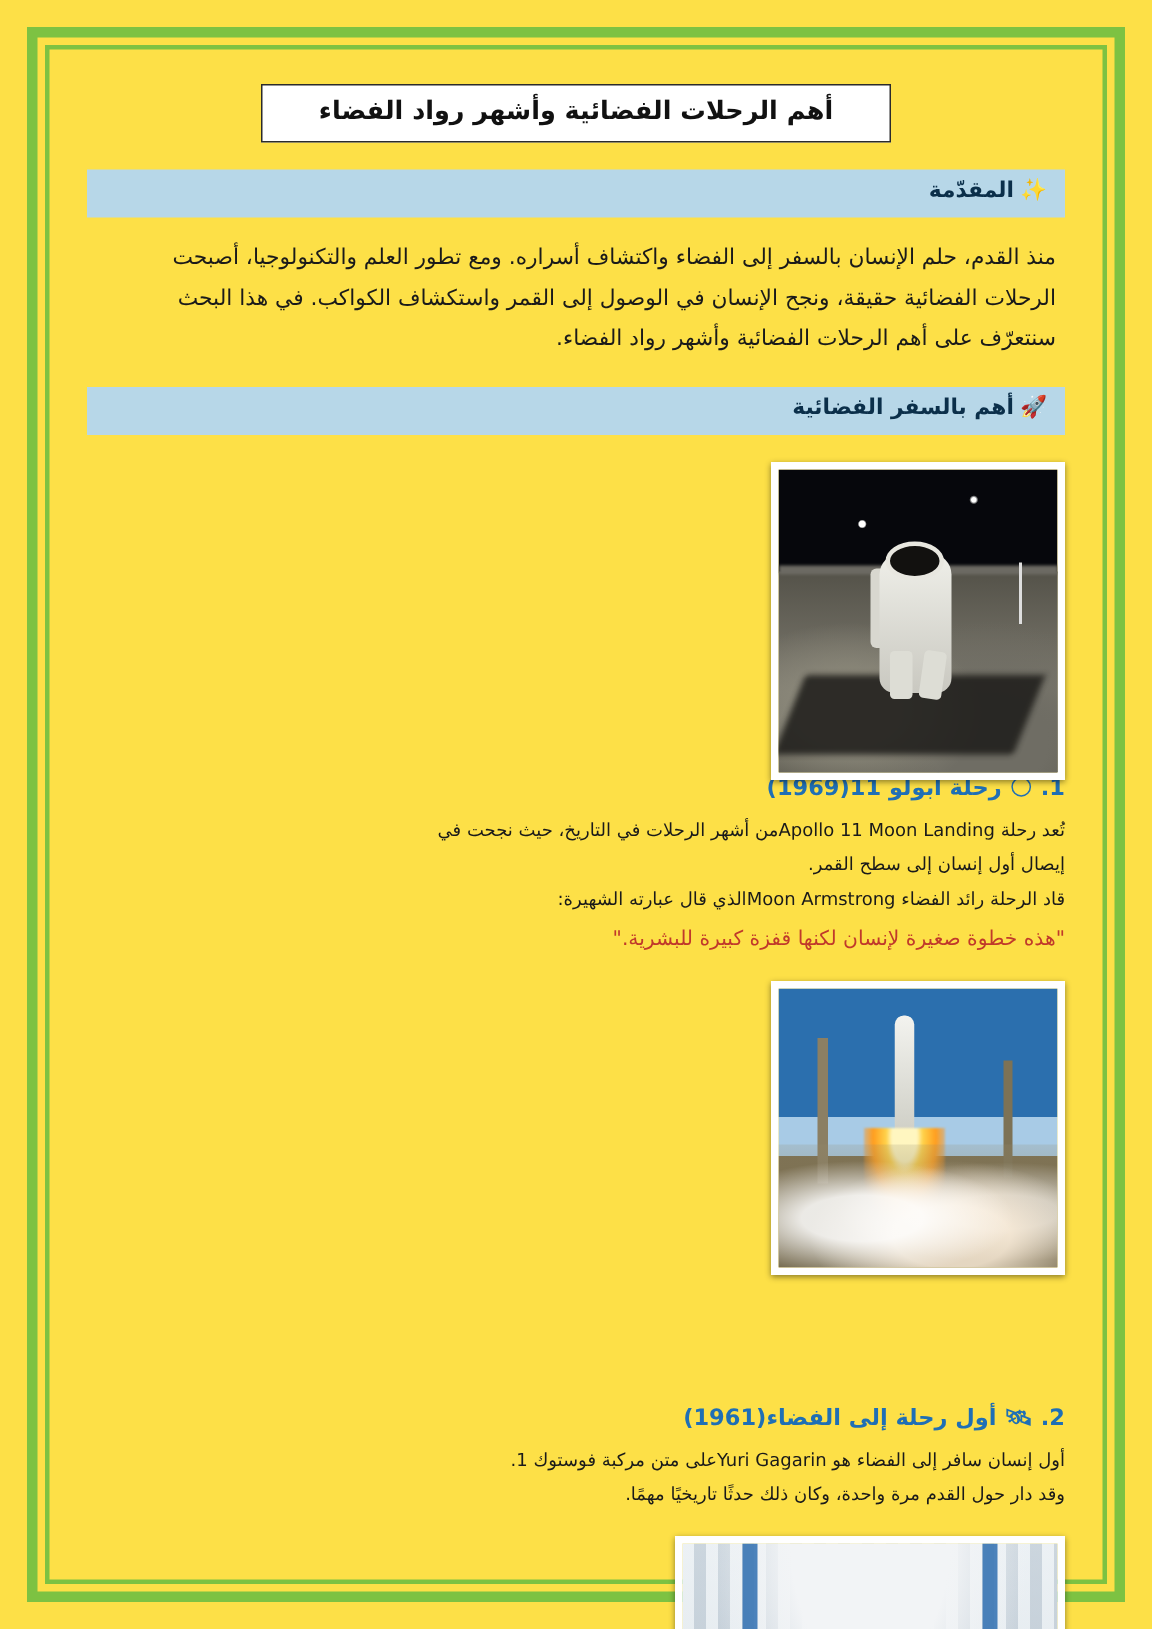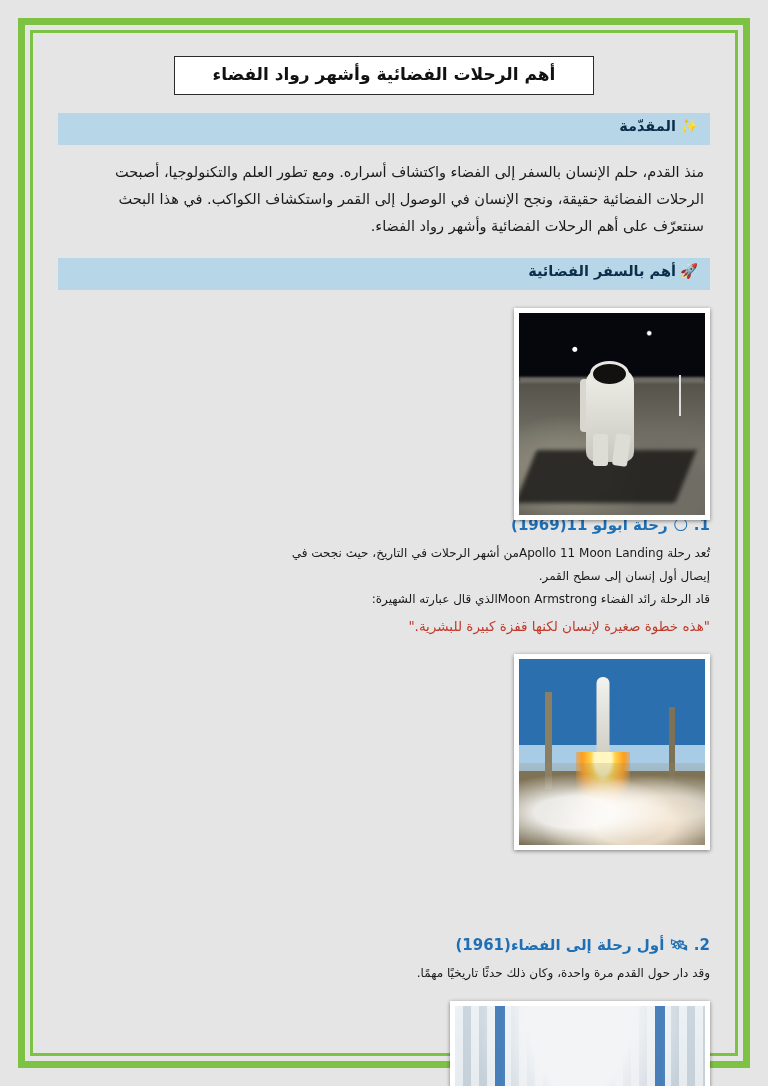--- a/index.html
+++ b/index.html
@@ -11,21 +11,21 @@
     width: 768px;
     height: 1086px;
     font-family: "DejaVu Sans", "Liberation Sans", sans-serif;
     overflow: hidden;
   }
 
   .page {
     position: relative;
     width: 768px;
     height: 1086px;
-    background: #e5e5e5;
+    background: #fde047;
     box-sizing: border-box;
   }
 
   
   .frame-outer {
     position: absolute;
     left: 18px;
     top: 18px;
     right: 18px;
     bottom: 18px;
@@ -370,20 +370,21 @@
         <div class="rocket"></div>
         <div class="flame"></div>
         <div class="smoke"></div>
       </div>
       <div class="txtcol" style="padding-top:86px;">
         <div class="item-title">
           <span class="num">2.</span>
           <span>🛰</span>
           <span>أول رحلة إلى الفضاء(1961)</span>
         </div>
+        <div class="item-text">أول إنسان سافر إلى الفضاء هو  Yuri Gagarinعلى متن مركبة فوستوك 1.</div>
         <div class="item-text">وقد دار حول القدم مرة واحدة، وكان ذلك حدثًا تاريخيًا مهمًا.</div>
       </div>
     </div>
 
     <div class="block" style="min-height:230px; margin-top:16px;">
       <div class="photo img-iss" style="top:0px;">
         <div class="module"></div>
         <div class="rail1"></div>
         <div class="rail2"></div>
 

